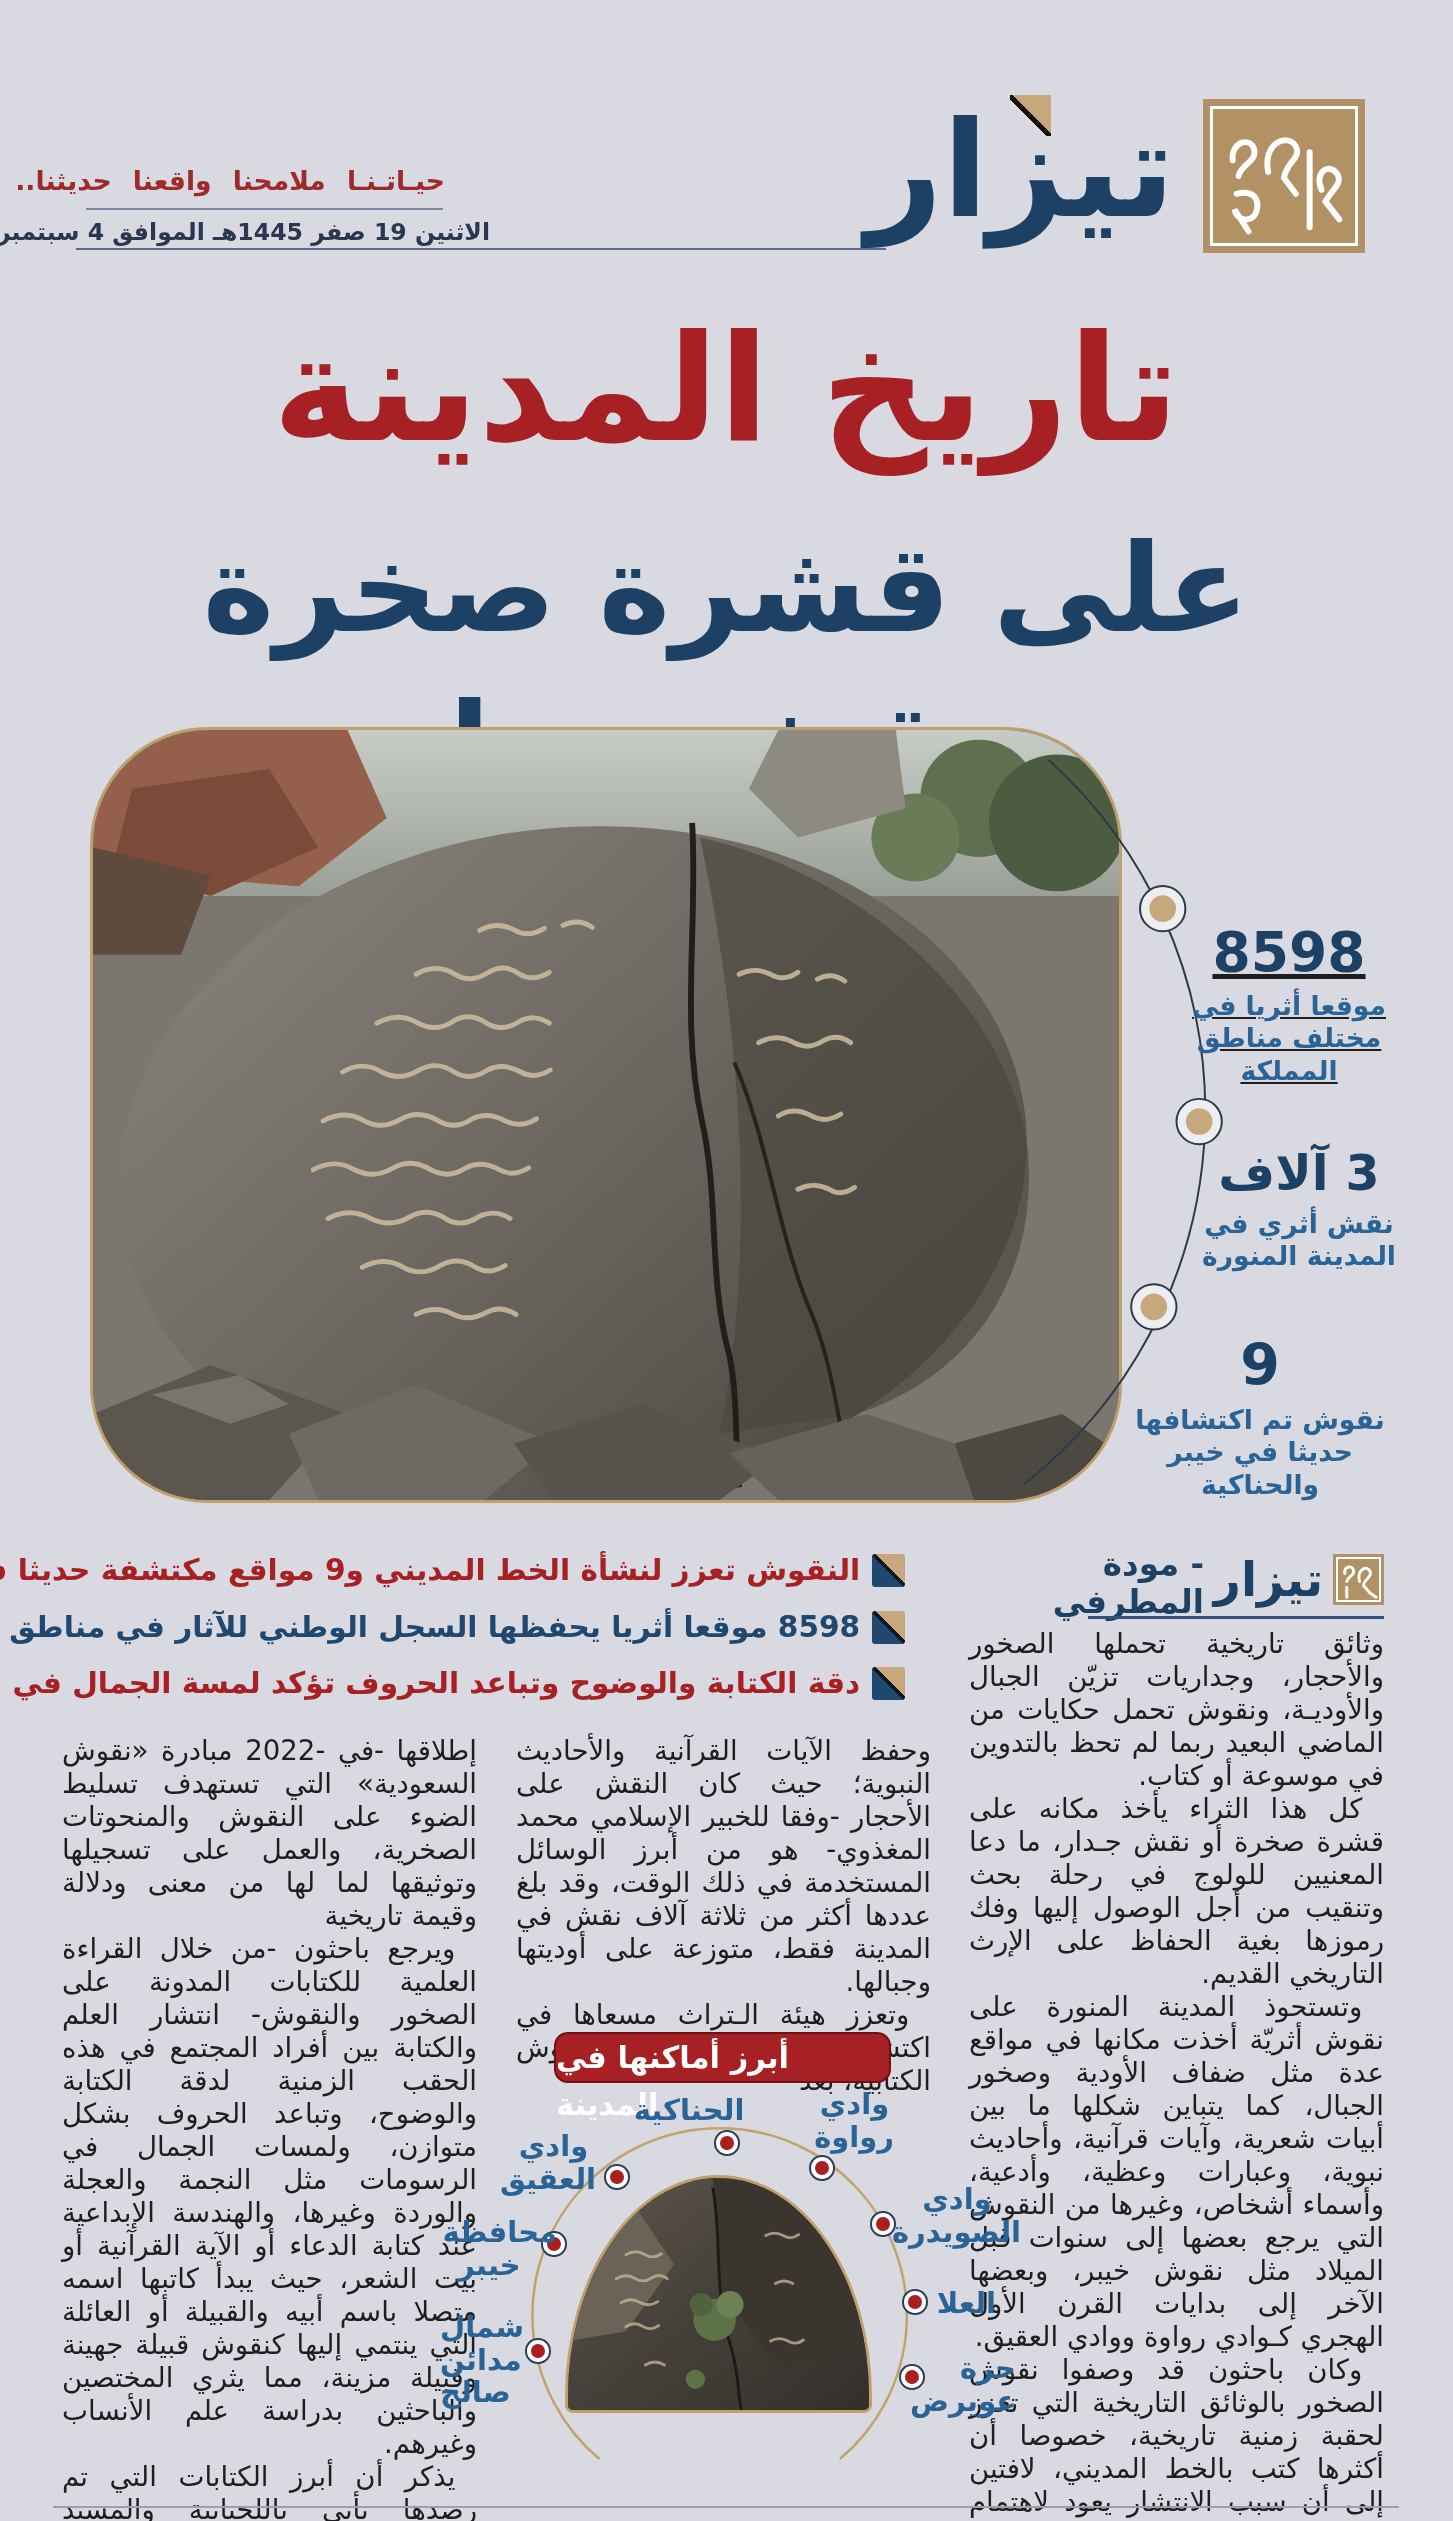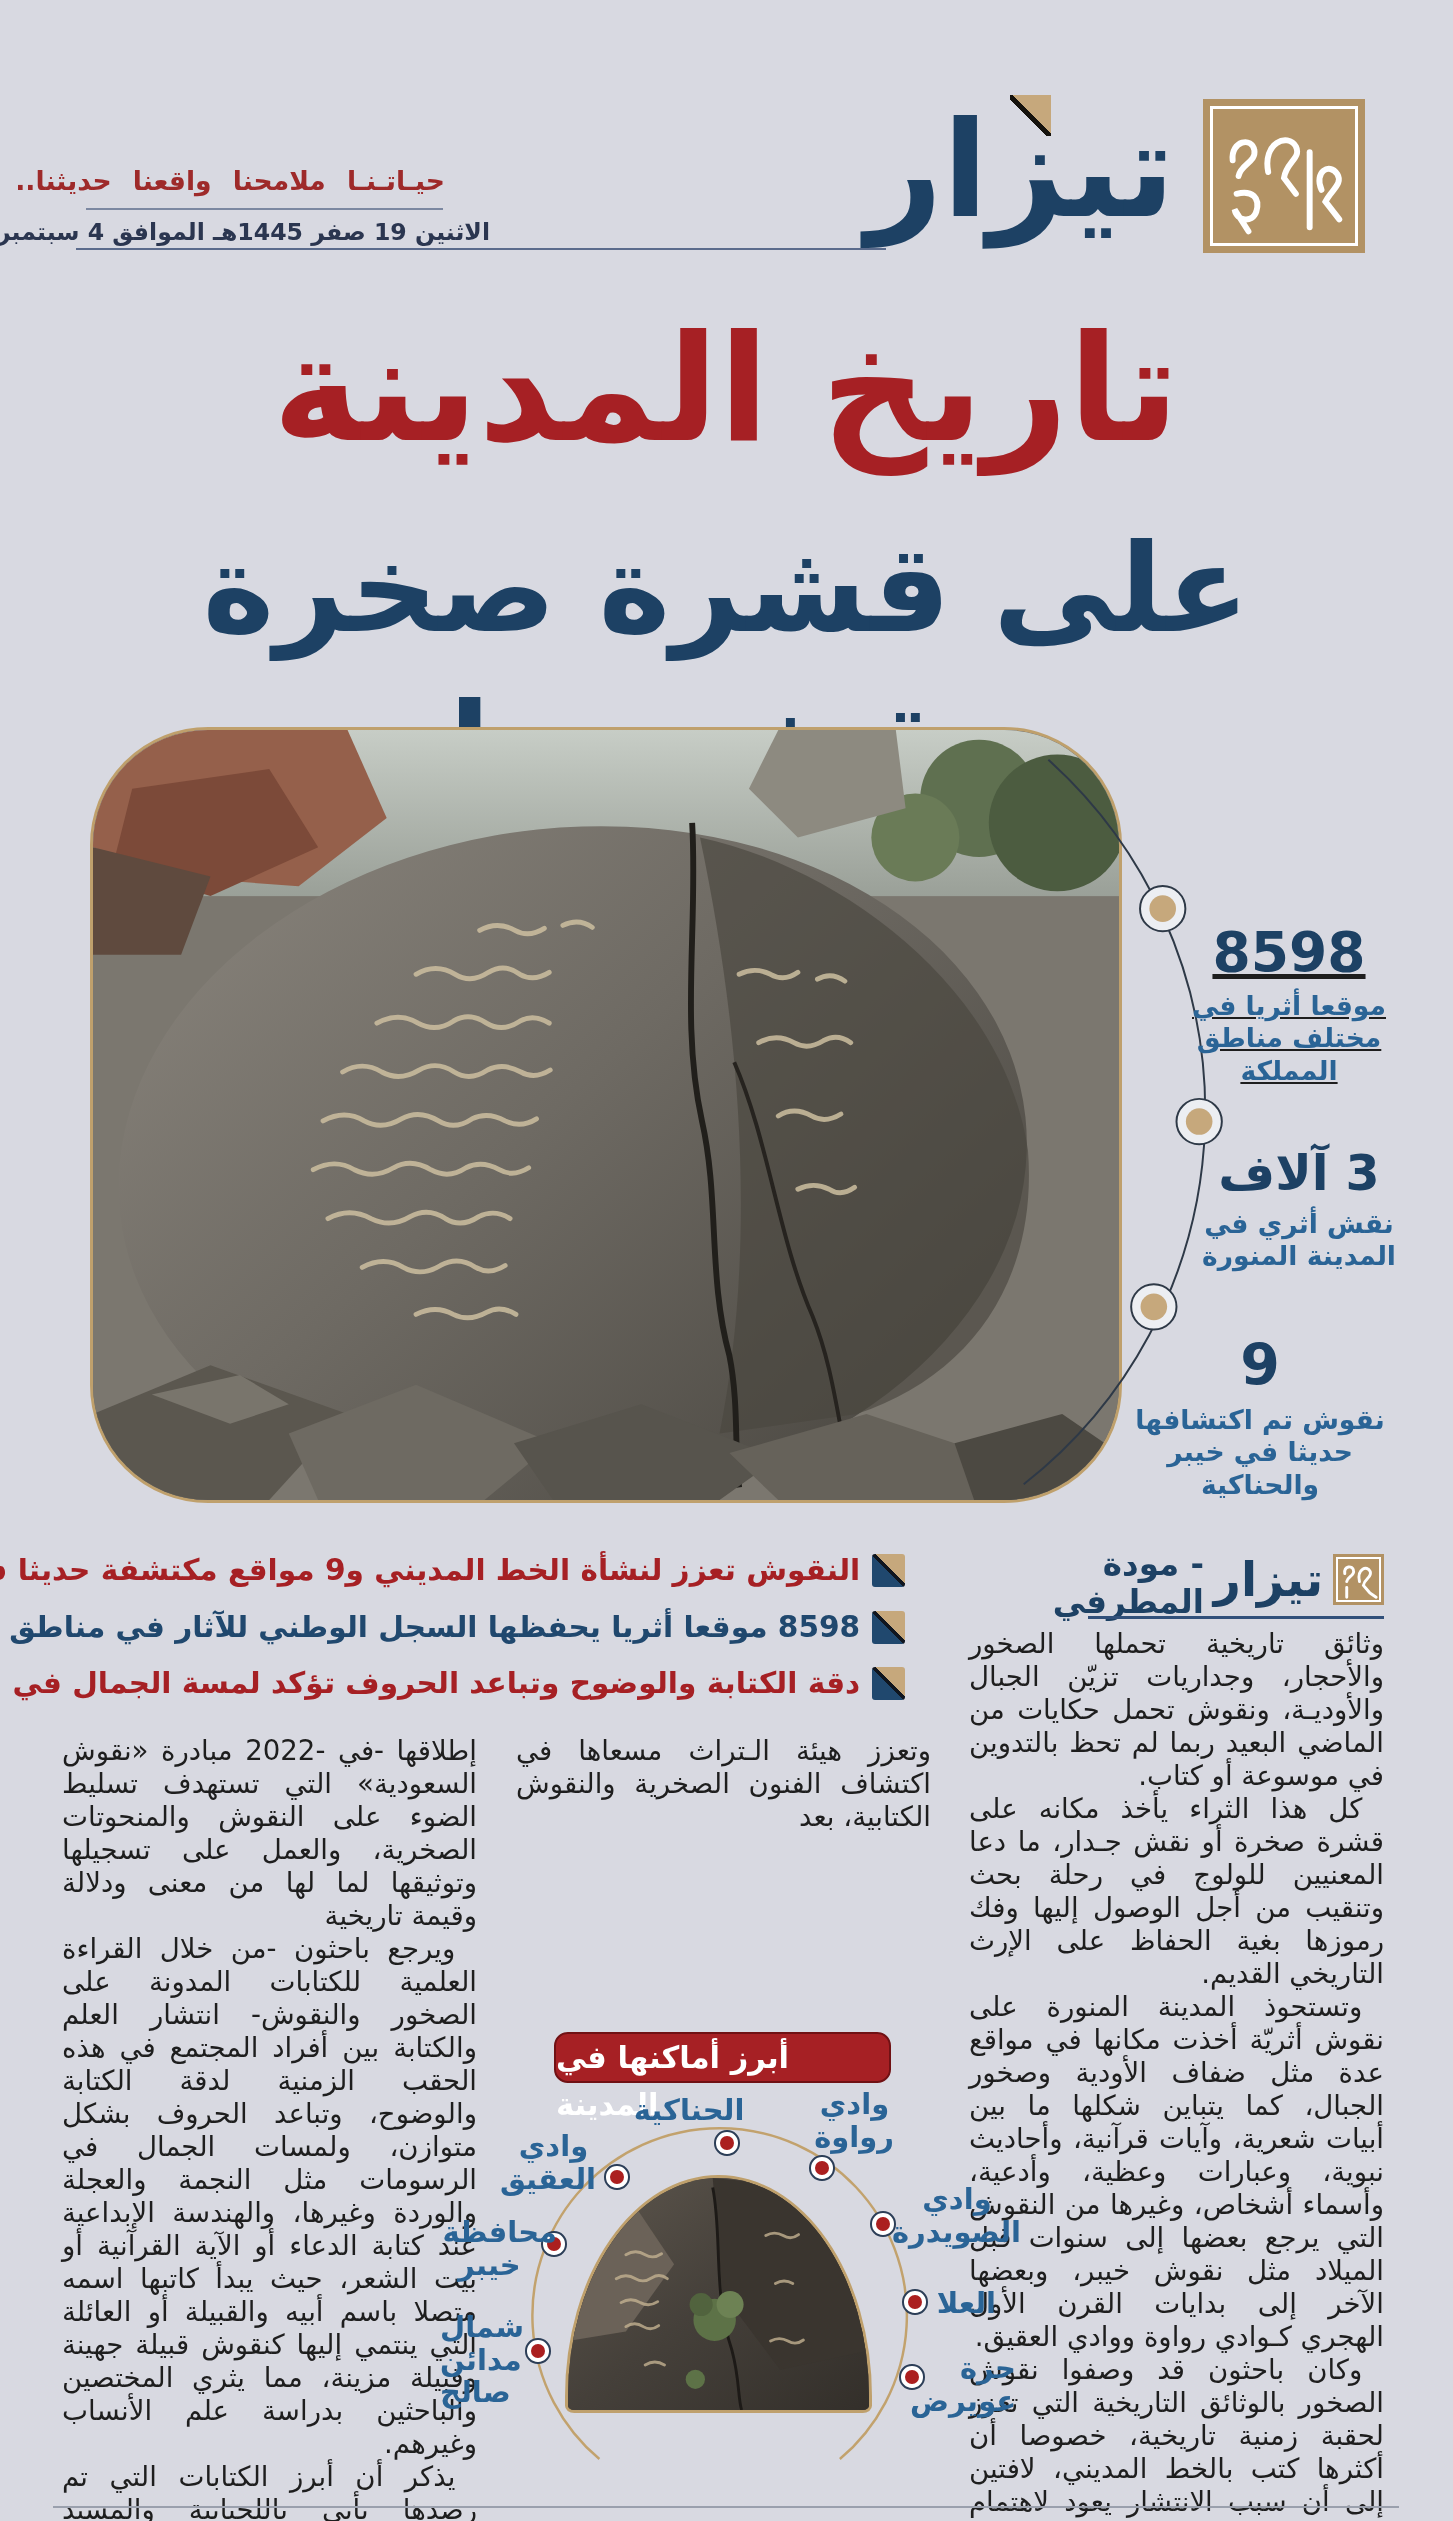--- a/index.html
+++ b/index.html
@@ -239,20 +239,21 @@
   </div>
   <div class="byline-rule"></div>
 
   <div class="col col-right">
     <p>وثائق تاريخية تحملها الصخور والأحجار، وجداريات تزيّن الجبال والأوديـة، ونقوش تحمل حكايات من الماضي البعيد ربما لم تحظ بالتدوين في موسوعة أو كتاب.</p>
     <p>كل هذا الثراء يأخذ مكانه على قشرة صخرة أو نقش جـدار، ما دعا المعنيين للولوج في رحلة بحث وتنقيب من أجل الوصول إليها وفك رموزها بغية الحفاظ على الإرث التاريخي القديم.</p>
     <p>وتستحوذ المدينة المنورة على نقوش أثريّة أخذت مكانها في مواقع عدة مثل ضفاف الأودية وصخور الجبال، كما يتباين شكلها ما بين أبيات شعرية، وآيات قرآنية، وأحاديث نبوية، وعبارات وعظية، وأدعية، وأسماء أشخاص، وغيرها من النقوش التي يرجع بعضها إلى سنوات قبل الميلاد مثل نقوش خيبر، وبعضها الآخر إلى بدايات القرن الأول الهجري كـوادي رواوة ووادي العقيق.</p>
     <p>وكان باحثون قد وصفوا نقوش الصخور بالوثائق التاريخية التي تعزز لحقبة زمنية تاريخية، خصوصا أن أكثرها كتب بالخط المديني، لافتين إلى أن سبب الانتشار يعود لاهتمام المسلمين في هذه الحقب بتوثيق</p>
   </div>
   <div class="col col-middle">
+    <p>وحفظ الآيات القرآنية والأحاديث النبوية؛ حيث كان النقش على الأحجار -وفقا للخبير الإسلامي محمد المغذوي- هو من أبرز الوسائل المستخدمة في ذلك الوقت، وقد بلغ عددها أكثر من ثلاثة آلاف نقش في المدينة فقط، متوزعة على أوديتها وجبالها.</p>
     <p>وتعزز هيئة الـتراث مسعاها في اكتشاف الفنون الصخرية والنقوش الكتابية، بعد</p>
   </div>
   <div class="col col-left">
     <p>إطلاقها -في -2022 مبادرة «نقوش السعودية» التي تستهدف تسليط الضوء على النقوش والمنحوتات الصخرية، والعمل على تسجيلها وتوثيقها لما لها من معنى ودلالة وقيمة تاريخية</p>
     <p>ويرجع باحثون -من خلال القراءة العلمية للكتابات المدونة على الصخور والنقوش- انتشار العلم والكتابة بين أفراد المجتمع في هذه الحقب الزمنية لدقة الكتابة والوضوح، وتباعد الحروف بشكل متوازن، ولمسات الجمال في الرسومات مثل النجمة والعجلة والوردة وغيرها، والهندسة الإبداعية عند كتابة الدعاء أو الآية القرآنية أو بيت الشعر، حيث يبدأ كاتبها اسمه متصلا باسم أبيه والقبيلة أو العائلة التي ينتمي إليها كنقوش قبيلة جهينة وقبيلة مزينة، مما يثري المختصين والباحثين بدراسة علم الأنساب وغيرهم.</p>
     <p>يذكر أن أبرز الكتابات التي تم رصدها تأتي باللحيانية والمسند الجنوبي والـراداثـيـة والآرامية والصفوية والكتابات الثمودية.</p>
   </div>
 
   <div class="map-banner">أبرز أماكنها في المدينة</div>
 

